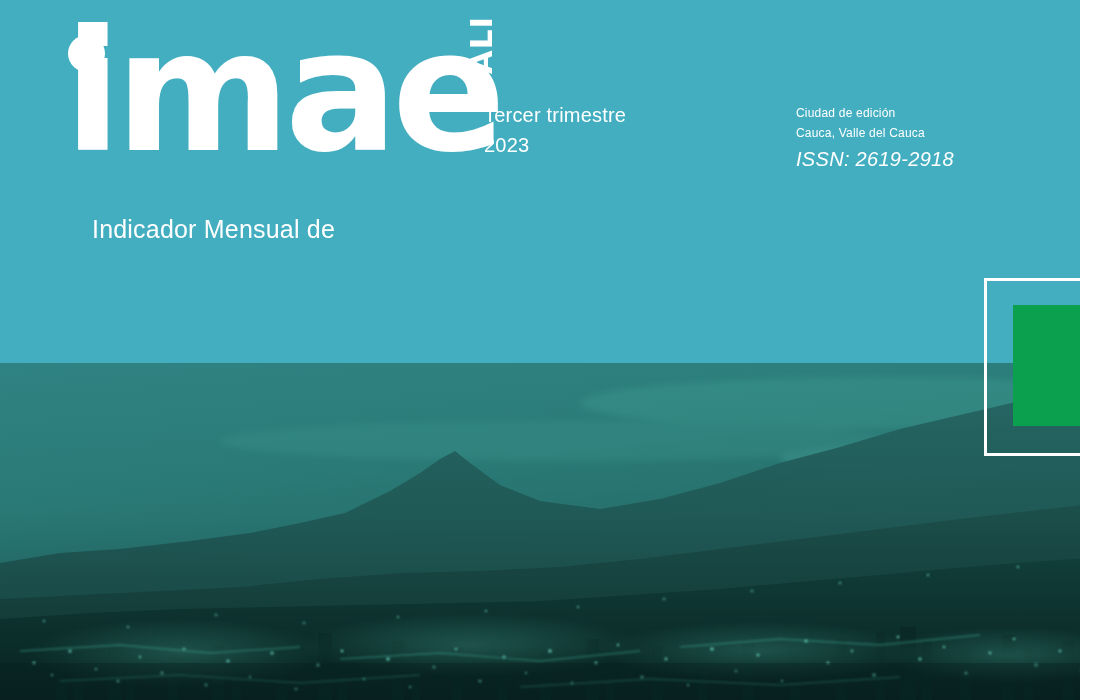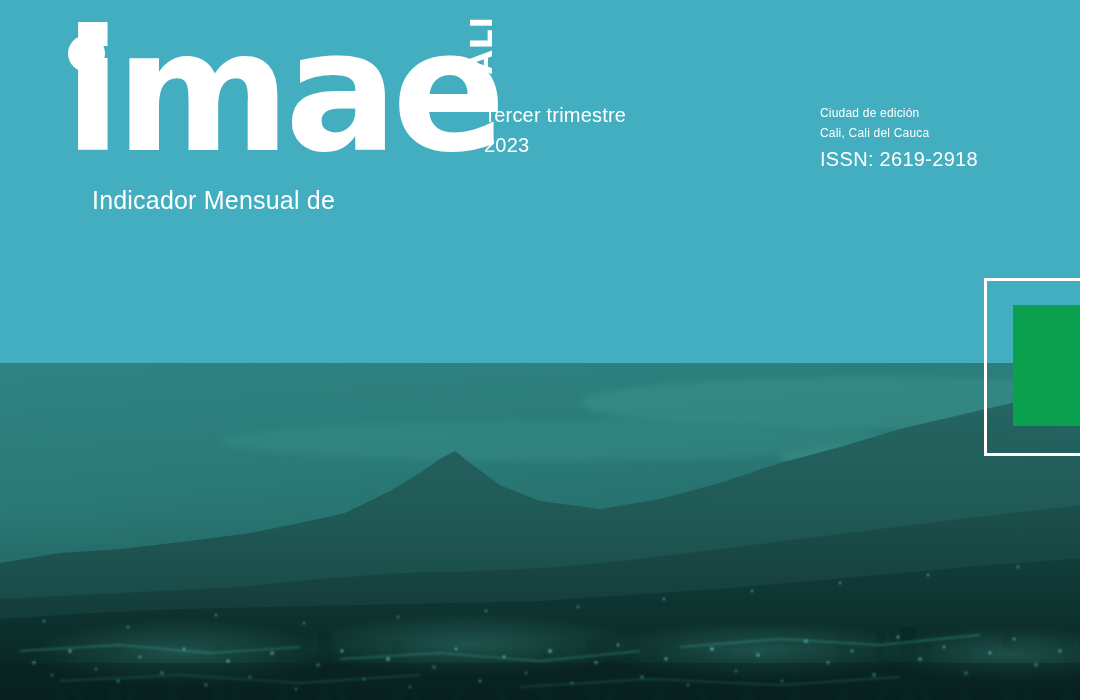--- a/index.html
+++ b/index.html
@@ -68,21 +68,21 @@
   .logo-sub{
     position:absolute;
     left:28px; top:158px;
     width:420px;
     font-size:25px;
     font-weight:400;
     line-height:1.3;
     color:#ffffff;
     letter-spacing:0.2px;
   }
-  .logo-sub span{display:block;}
+  .logo-sub span{display:block;margin-top:29px;}
 
   
   .issue{
     position:absolute;
     left:484px; top:100px;
     z-index:6;
     color:#ffffff;
   }
   .issue-line{
     font-size:20px;
@@ -91,34 +91,34 @@
     letter-spacing:0.2px;
     white-space:nowrap;
   }
 
   
   .edition{
     position:absolute;
     left:796px; top:104px;
     z-index:6;
     color:#ffffff;
-    margin-left:24px;
   }
   .ed-small{
     font-size:12px;
     line-height:1.65;
     letter-spacing:0.2px;
     white-space:nowrap;
   }
   .ed-issn{
     font-size:20px;
     line-height:1.35;
     letter-spacing:0.3px;
     white-space:nowrap;
     margin-top:2px;
+    font-style:italic;
   }
 
   
   .deco-frame{
     position:absolute;
     left:984px; top:278px;
     width:180px; height:178px;
     border:3px solid #ffffff;
     box-sizing:border-box;
     z-index:7;
@@ -353,17 +353,17 @@
     </div>
   </div>
 
   <div class="issue">
     <div class="issue-line">Tercer trimestre</div>
     <div class="issue-line">2023</div>
   </div>
 
   <div class="edition">
     <div class="ed-small">Ciudad de edición</div>
-    <div class="ed-small">Cali, Cali del Cauca</div>
+    <div class="ed-small">Cauca, Valle del Cauca</div>
     <div class="ed-issn">ISSN: 2619-2918</div>
   </div>
 
 </div>
 
 </body></html>

